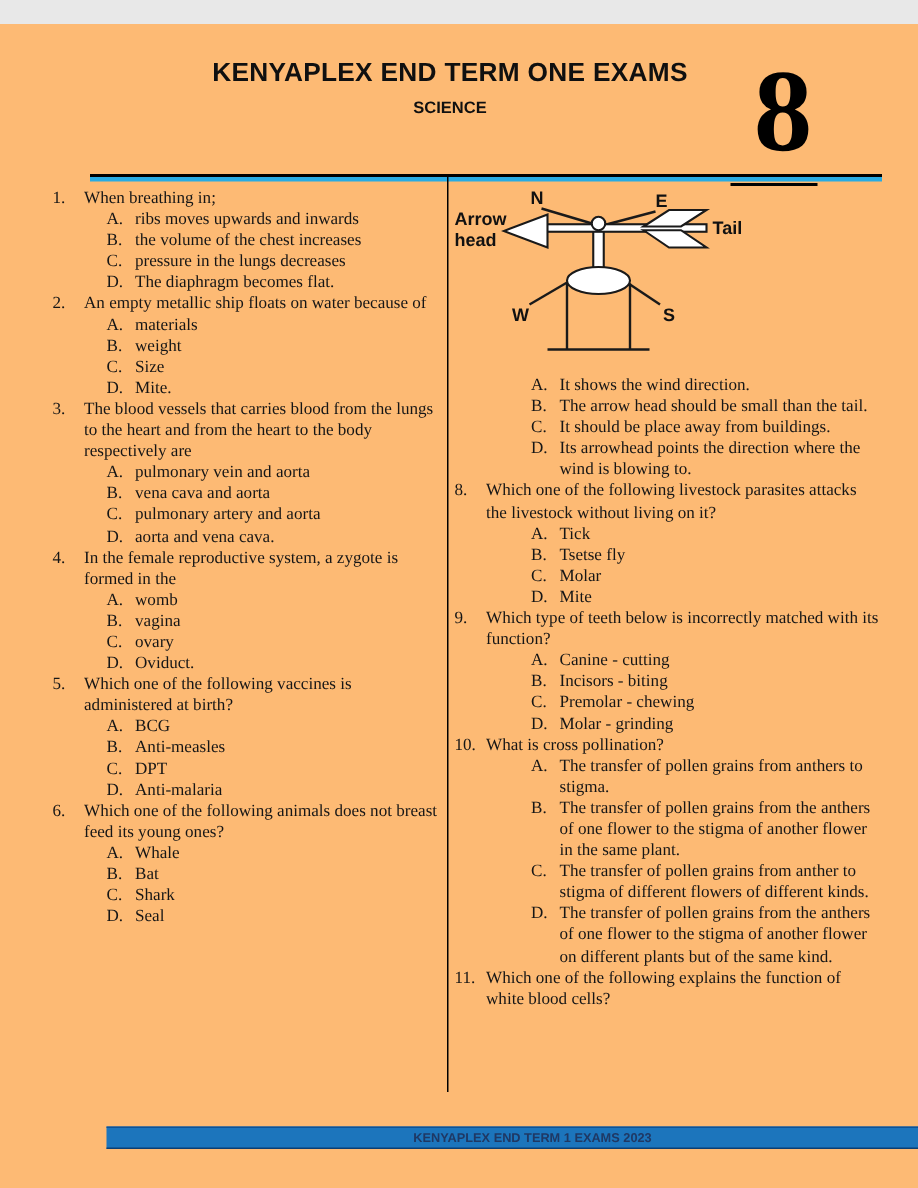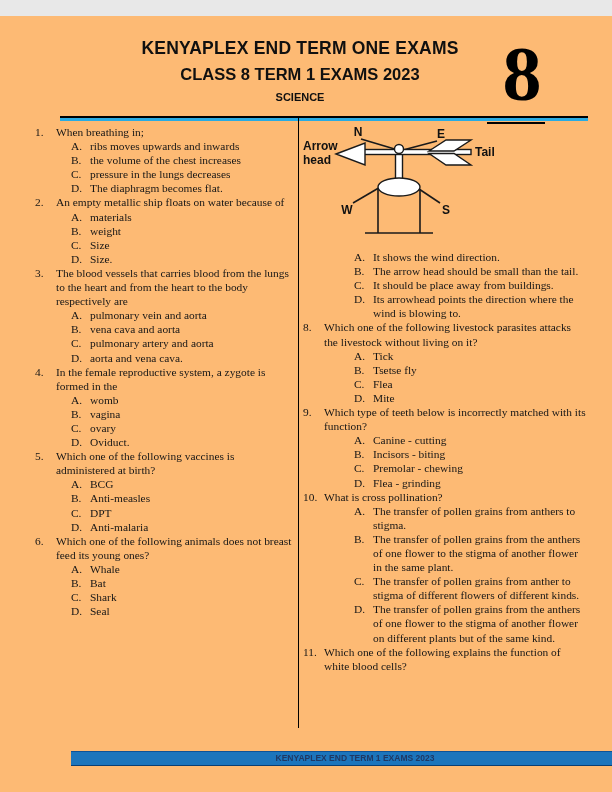--- a/index.html
+++ b/index.html
@@ -62,21 +62,20 @@
     font-size:8.5px; line-height:12.5px; color:#1F3864;
   }
 </style>
 </head>
 <body>
 
 <div class="page">
 
   <div class="titles">
     <div class="title-1">KENYAPLEX END TERM ONE EXAMS</div>
-    <div class="title-2">CLASS 8 TERM 1 EXAMS 2023</div>
     <div class="subject">SCIENCE</div>
   </div>
   <div class="paper-number">8</div>
 
   <div class="hr-black"></div>
   <div class="hr-cyan" id="hr-cyan" style="background: rgb(41, 171, 226);"></div>
   <div class="hr-seg"></div>
   <div class="divider"></div>
 
   <section class="col col-left" id="col-left">
@@ -117,21 +116,21 @@
           <div class="option">
             <span class="opt-label">B.</span>
             <span class="opt-text">weight</span>
           </div>
           <div class="option">
             <span class="opt-label">C.</span>
             <span class="opt-text">Size</span>
           </div>
           <div class="option">
             <span class="opt-label">D.</span>
-            <span class="opt-text">Size.</span>
+            <span class="opt-text">Mite.</span>
           </div>
         </div>
       </div>
       <div class="question">
         <div class="q-row">
           <span class="q-num">3.</span>
           <span class="q-text">The blood vessels that carries blood from the lungs to the heart and from the heart to the body respectively are</span>
         </div>
         <div class="options">
           <div class="option">
@@ -287,21 +286,21 @@
           <div class="option">
             <span class="opt-label">A.</span>
             <span class="opt-text">Tick</span>
           </div>
           <div class="option">
             <span class="opt-label">B.</span>
             <span class="opt-text">Tsetse fly</span>
           </div>
           <div class="option">
             <span class="opt-label">C.</span>
-            <span class="opt-text">Flea</span>
+            <span class="opt-text">Molar</span>
           </div>
           <div class="option">
             <span class="opt-label">D.</span>
             <span class="opt-text">Mite</span>
           </div>
         </div>
       </div>
       <div class="question">
         <div class="q-row">
           <span class="q-num">9.</span>
@@ -315,21 +314,21 @@
           <div class="option">
             <span class="opt-label">B.</span>
             <span class="opt-text">Incisors - biting</span>
           </div>
           <div class="option">
             <span class="opt-label">C.</span>
             <span class="opt-text">Premolar - chewing</span>
           </div>
           <div class="option">
             <span class="opt-label">D.</span>
-            <span class="opt-text">Flea - grinding</span>
+            <span class="opt-text">Molar - grinding</span>
           </div>
         </div>
       </div>
       <div class="question">
         <div class="q-row">
           <span class="q-num">10.</span>
           <span class="q-text">What is cross pollination?</span>
         </div>
         <div class="options">
           <div class="option">

